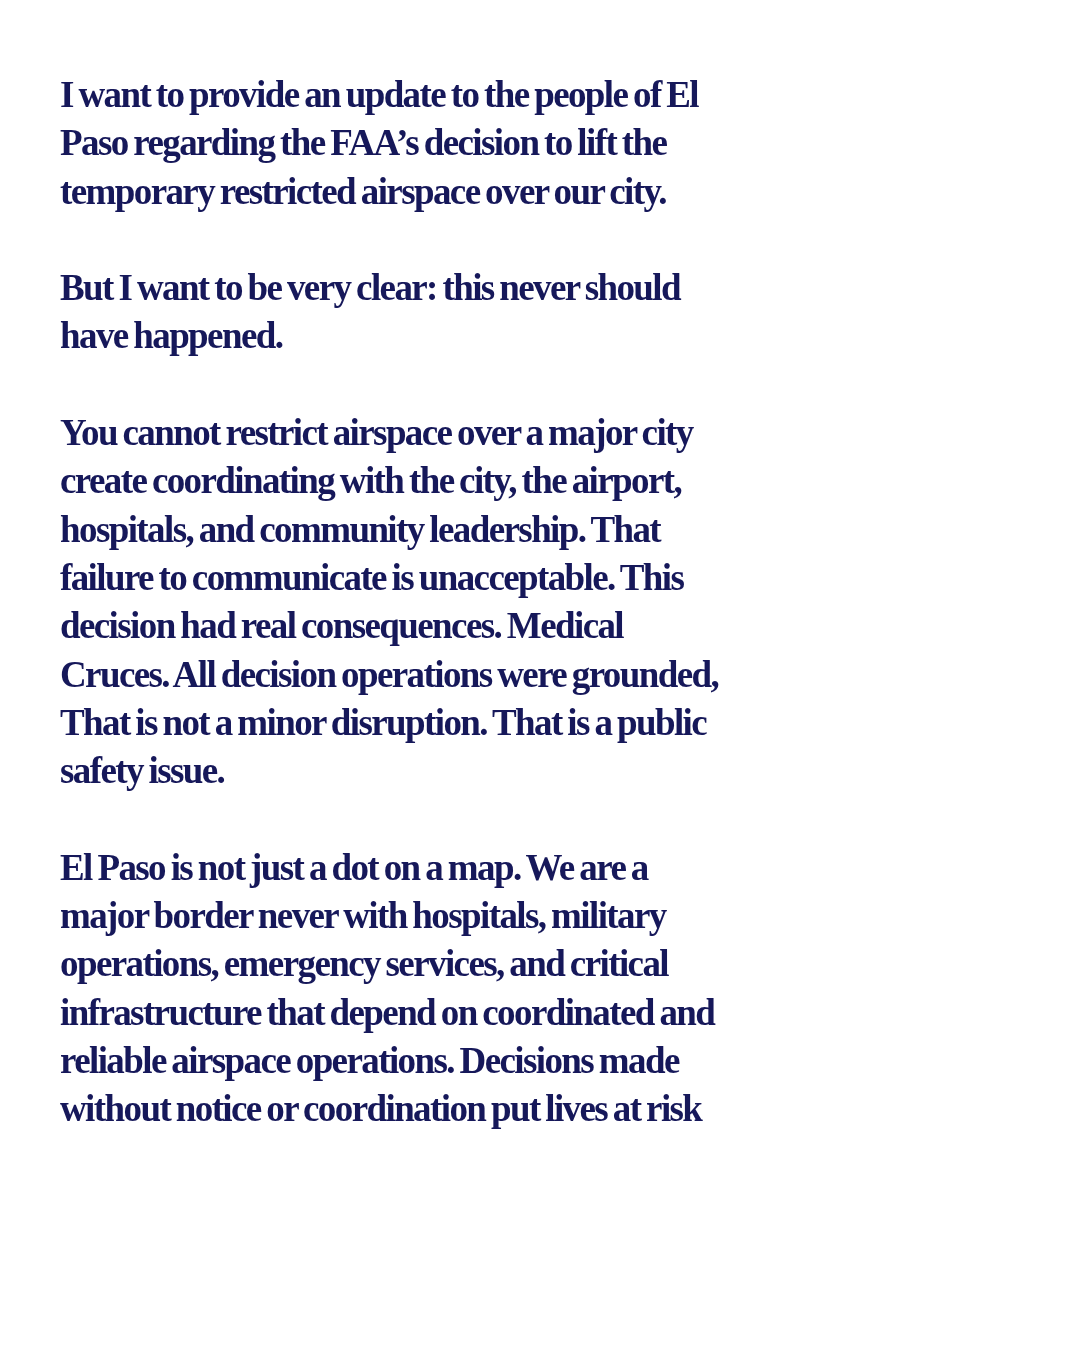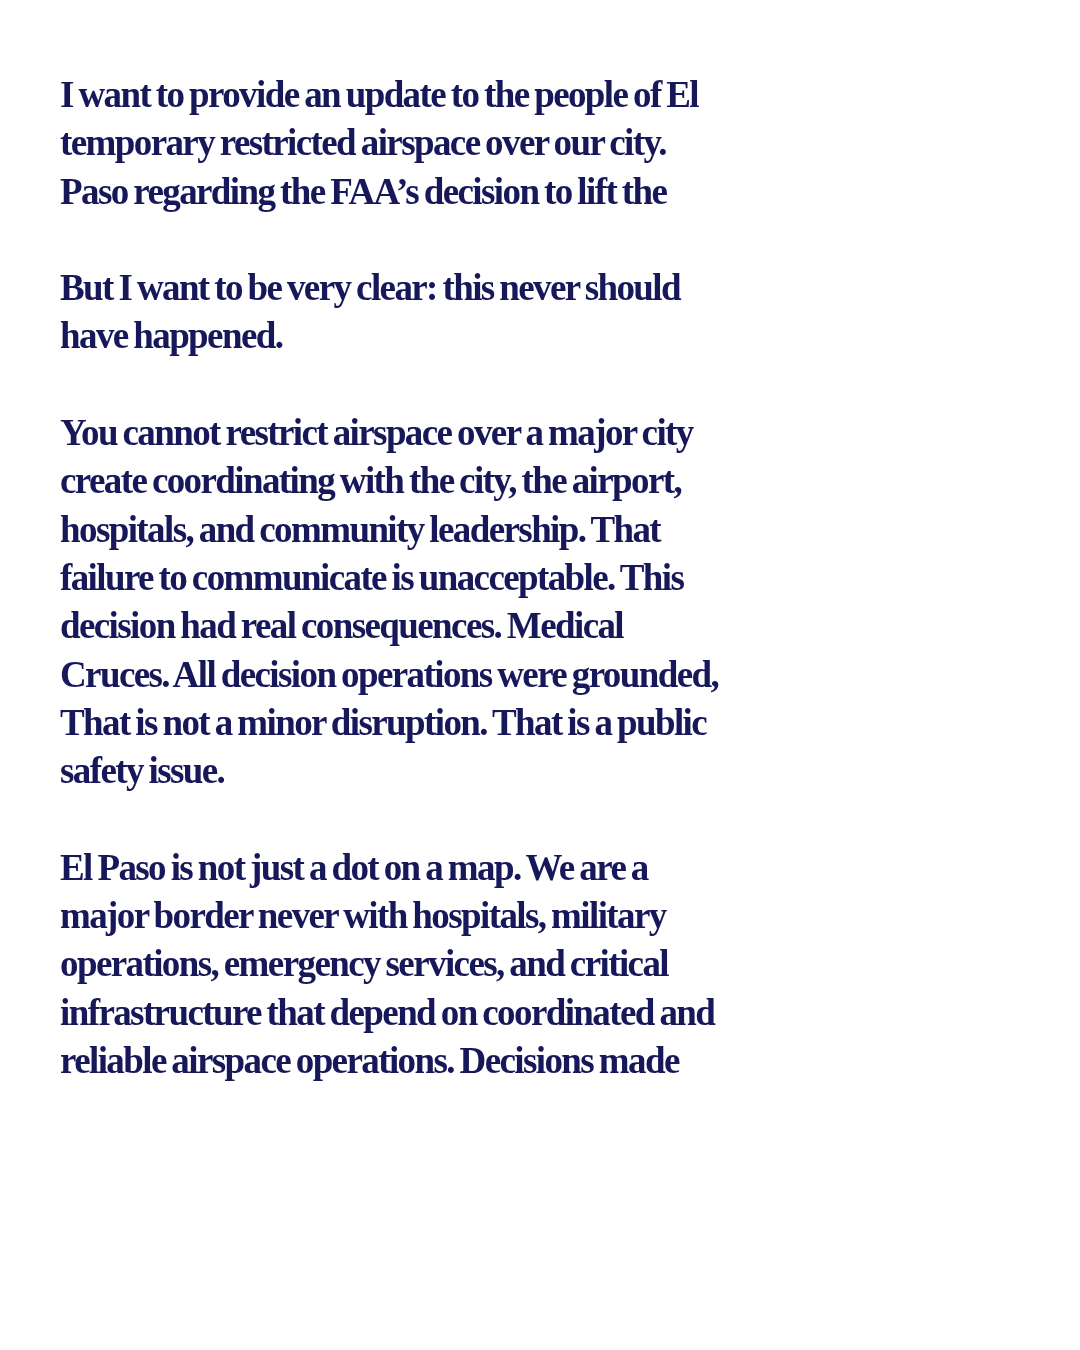--- a/index.html
+++ b/index.html
@@ -17,22 +17,22 @@
     }
     .para { margin: 0 0 48.3px 0; }
     .line { display: block; white-space: nowrap; }
   </style>
 </head>
 <body style="background: rgb(255, 255, 255);">
 
 <div class="statement" style="color: rgb(22, 24, 90);">
   <p class="para">
     <span class="line">I want to provide an update to the people of El</span>
+    <span class="line">Paso regarding the FAA’s decision to lift the</span>
     <span class="line">temporary restricted airspace over our city.</span>
-    <span class="line">Paso regarding the FAA’s decision to lift the</span>
   </p>
   <p class="para">
     <span class="line">But I want to be very clear: this never should</span>
     <span class="line">have happened.</span>
   </p>
   <p class="para">
     <span class="line">You cannot restrict airspace over a major city</span>
     <span class="line">create coordinating with the city, the airport,</span>
     <span class="line">hospitals, and community leadership. That</span>
     <span class="line">failure to communicate is unacceptable. This</span>
@@ -40,14 +40,15 @@
     <span class="line">Cruces. All decision operations were grounded,</span>
     <span class="line">That is not a minor disruption. That is a public</span>
     <span class="line">safety issue.</span>
   </p>
   <p class="para">
     <span class="line">El Paso is not just a dot on a map. We are a</span>
     <span class="line">major border never with hospitals, military</span>
     <span class="line">operations, emergency services, and critical</span>
     <span class="line">infrastructure that depend on coordinated and</span>
     <span class="line">reliable airspace operations. Decisions made</span>
+    <span class="line">without notice or coordination put lives at risk</span>
   </p>
 </div>
 
 </body></html>

